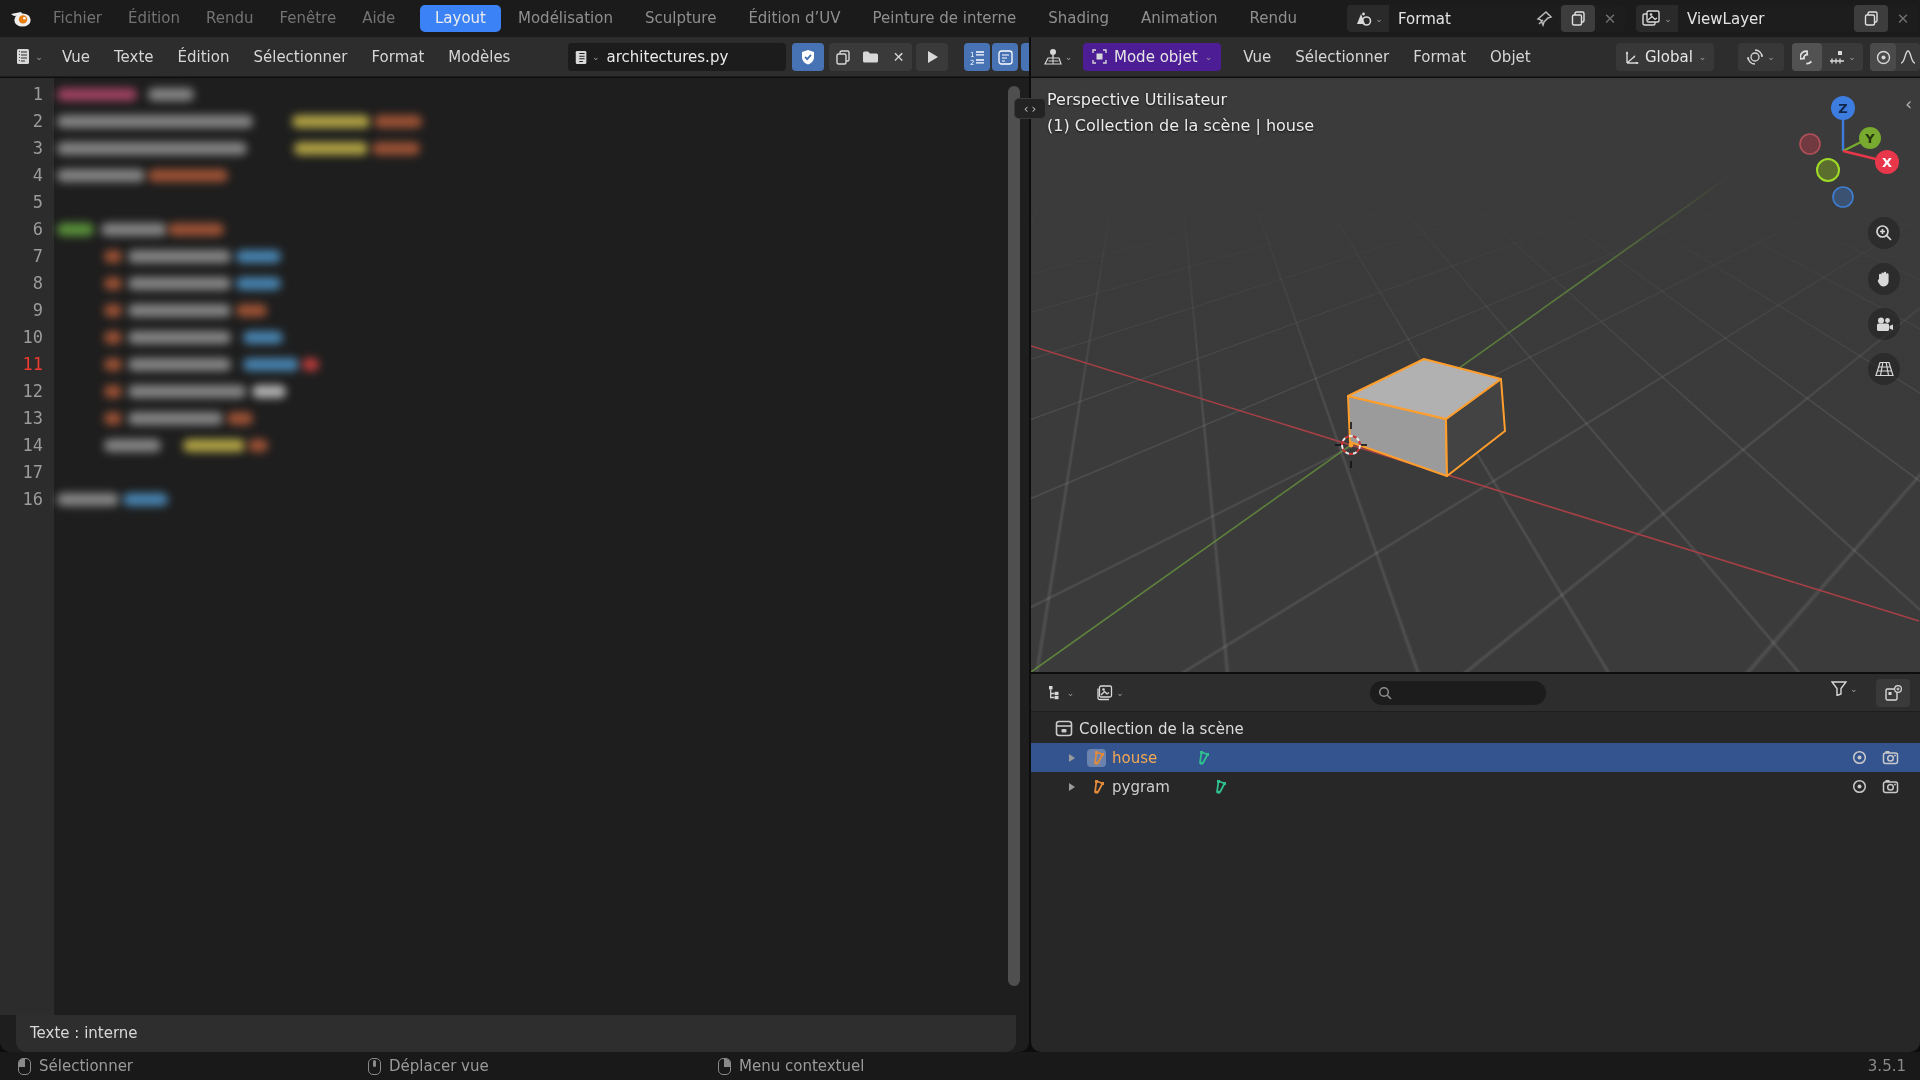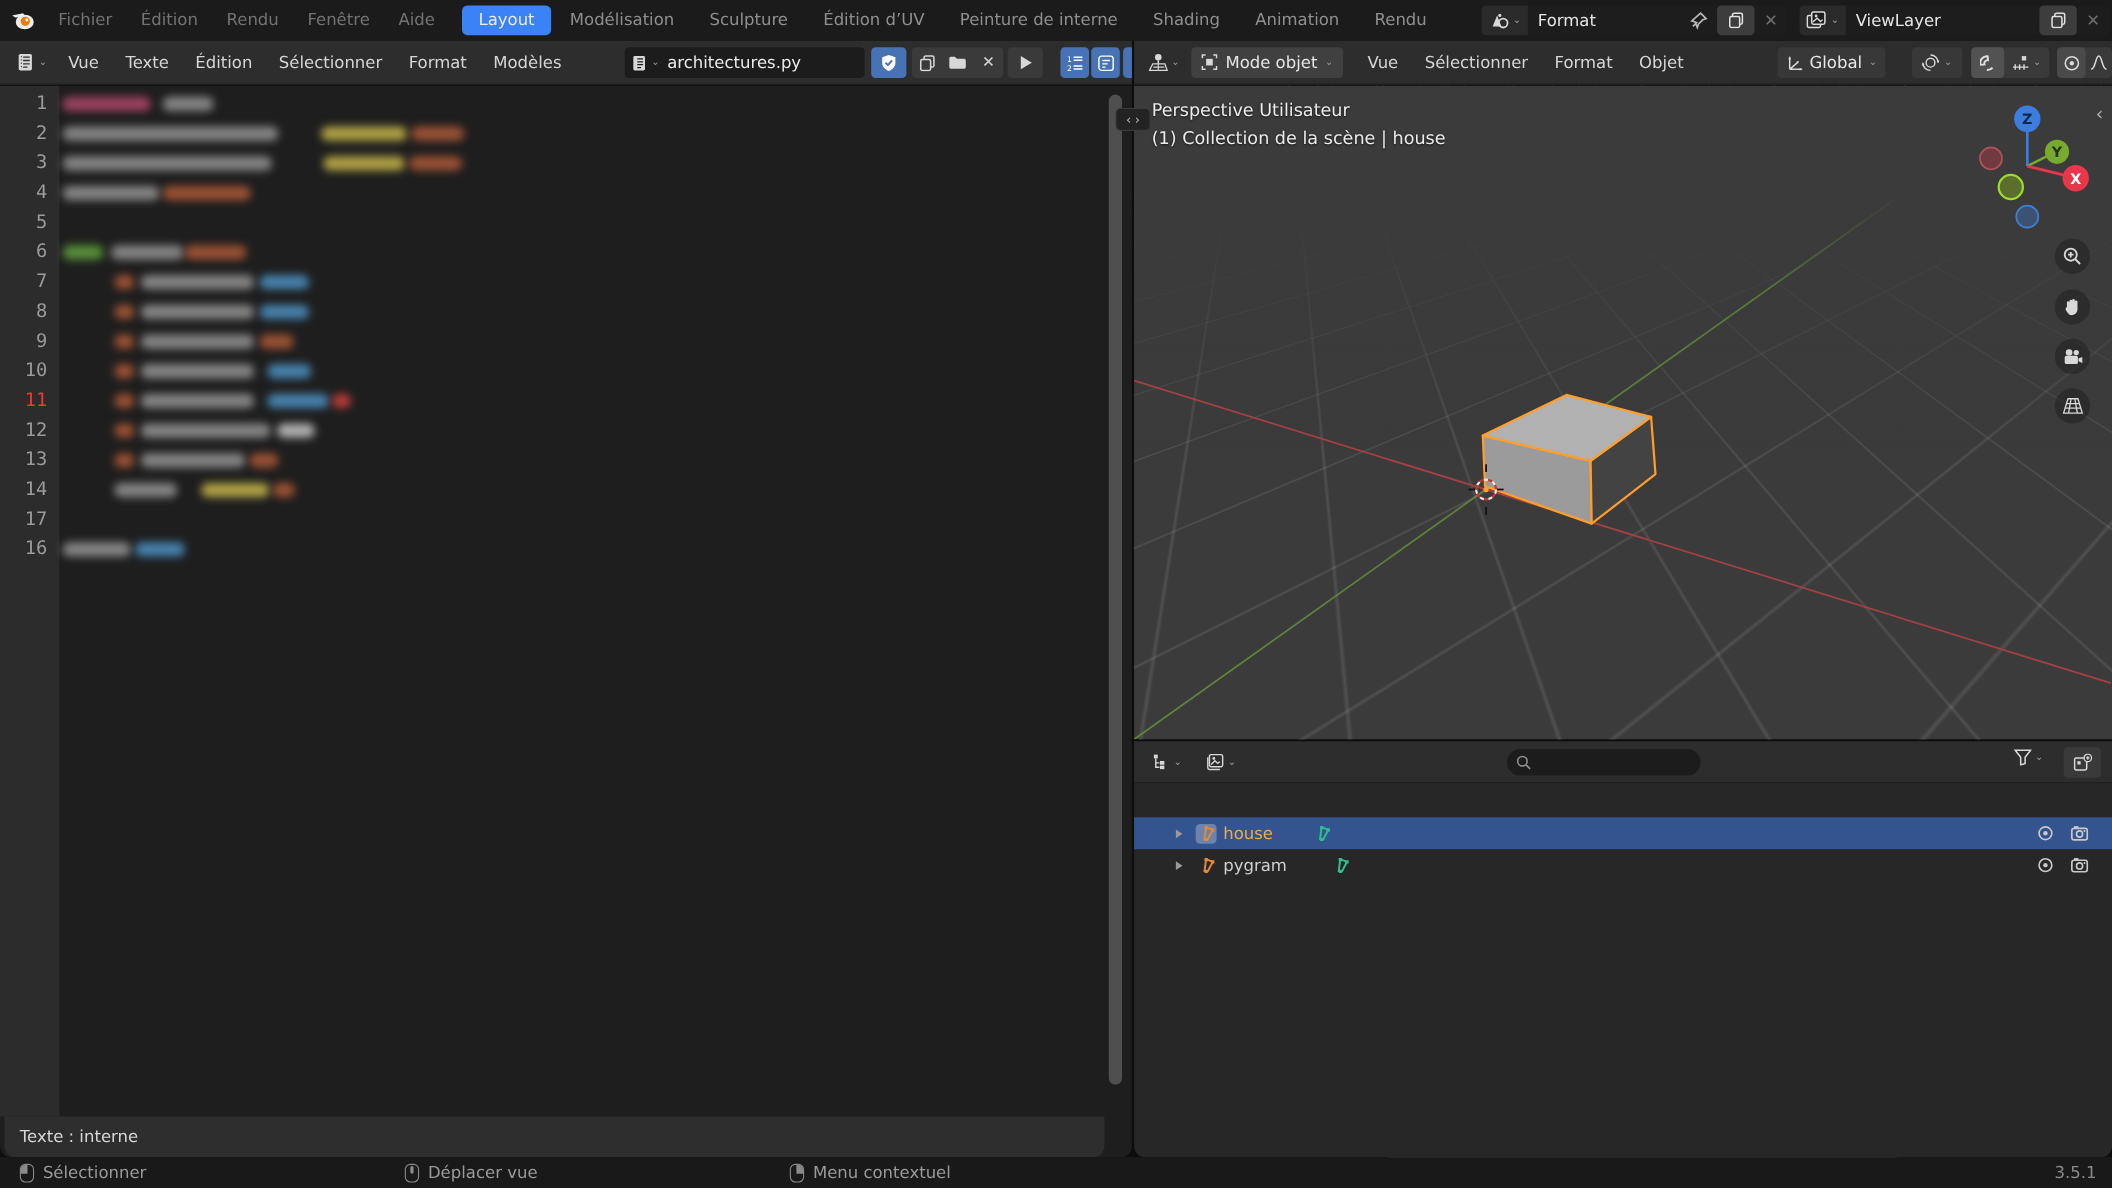--- a/index.html
+++ b/index.html
@@ -30,21 +30,21 @@
   .ed-header .menu{padding:0 12px;color:#d6d6d6;line-height:40px;}
   .hdr-btn{height:28px;border-radius:4px;display:flex;align-items:center;justify-content:center;}
 
   
   #texted{left:0;top:78px;width:1029px;height:974px;background:#1e1e1e;border-radius:0 0 10px 10px;}
   #gutter{left:0;top:0;width:54px;height:937px;background:#2c2c2c;}
   .lnrow{position:absolute;left:0;width:54px;height:27px;line-height:27px;text-align:right;
      padding-right:11px;color:#9b9b9b;font-family:"DejaVu Sans Mono","Liberation Mono",monospace;font-size:17px;}
   .lnrow.cur{color:#ee3a30;}
   .seg{position:absolute;height:13px;border-radius:6px;filter:blur(4px);opacity:.85;}
-  #ted-footer{left:4px;top:937px;width:1000px;height:37px;background:#2e2e2e;border-radius:0 0 10px 10px;}
+  #ted-footer{left:16px;top:937px;width:1000px;height:37px;background:#2e2e2e;border-radius:0 0 10px 10px;}
   #ted-footer span{line-height:37px;padding-left:14px;color:#d8d8d8;}
   #ted-scroll{left:1008px;top:8px;width:12px;height:900px;background:#4f4f4f;border-radius:6px;}
 
   
   #vp{left:1031px;top:78px;width:889px;height:594px;background:#3b3b3b;overflow:hidden;}
   #vp-grid-wrap{position:absolute;left:0;top:0;width:100%;height:100%;perspective:520px;perspective-origin:58% 16%;}
   #vp-grid{position:absolute;left:-900px;top:118px;width:2700px;height:2300px;
      transform-origin:50% 0;transform:rotateX(64deg) rotateZ(-34deg) translateY(-700px);
      background-image:
        repeating-linear-gradient(0deg,rgba(255,255,255,.10) 0 1px,transparent 1px 58px),
@@ -221,21 +221,21 @@
   <div class="abs ed-header row" style="left:1031px;width:889px;">
     <div class="hdr-btn" style="width:42px;margin-left:6px;gap:3px;">
       <svg width="18" height="17" viewBox="0 0 18 17">
         <path d="M4 10 H15 L17 16 H1 Z" fill="none" stroke="#d8d8d8" stroke-width="1.2"></path>
         <path d="M9 10 V16 M4.5 13 H14.5" stroke="#d8d8d8" stroke-width="1"></path>
         <circle cx="9" cy="4" r="3" fill="#d8d8d8"></circle>
           <path d="M9 7 V10" stroke="#d8d8d8" stroke-width="1.4"></path>
       </svg>
         <span class="chev">⌄</span>
     </div>
-    <div class="row" style="height:28px;background:#404040;border-radius:4px;padding:0 9px;gap:7px;margin-left:4px;">
+    <div class="row" style="height:28px;background:#4c1d95;border-radius:4px;padding:0 9px;gap:7px;margin-left:4px;">
       <svg width="15" height="15" viewBox="0 0 15 15">
         <path d="M1 4 V1 H4 M11 1 H14 V4 M14 11 V14 H11 M4 14 H1 V11" fill="none" stroke="#d8d8d8" stroke-width="1.4"></path>
         <rect x="4.5" y="4.5" width="6" height="6" fill="#d8d8d8"></rect>
       </svg>
       <span style="color:#e6e6e6">Mode objet</span>
       <span class="chev">⌄</span>
     </div>
     <span class="menu" style="margin-left:10px">Vue</span>
     <span class="menu">Sélectionner</span>
     <span class="menu">Format</span>
@@ -469,20 +469,28 @@
       <div class="abs hdr-btn" style="left:845px;top:5px;width:34px;background:#3a3a3a;">
         <svg width="17" height="17" viewBox="0 0 17 17">
           <rect x="1" y="4" width="11" height="11" rx="1.5" fill="none" stroke="#d8d8d8" stroke-width="1.4"></rect>
           <rect x="3.5" y="7" width="3" height="3" fill="#d8d8d8"></rect>
           <circle cx="13" cy="4" r="3.4" fill="#3a3a3a" stroke="#d8d8d8" stroke-width="1.2"></circle>
           <path d="M13 2.4 V5.6 M11.4 4 H14.6" stroke="#d8d8d8" stroke-width="1.2"></path>
         </svg>
       </div>
     </div>
 
+    <div class="out-row" style="top:40px;">
+      <svg style="margin-left:24px" width="18" height="17" viewBox="0 0 18 17">
+        <rect x="1.5" y="1.5" width="15" height="14" rx="2.5" fill="none" stroke="#c9c9c9" stroke-width="1.6"></rect>
+        <path d="M1.5 6 H16.5" stroke="#c9c9c9" stroke-width="1.6"></path>
+        <rect x="6.5" y="9" width="5" height="3.6" rx="1" fill="#c9c9c9"></rect>
+      </svg>
+      <span class="out-name" style="color:#dcdcdc">Collection de la scène</span>
+    </div>
     <div id="out-rows">
         <div class="out-row sel" style="top: 69px;">
           <span class="caret" style="margin-left:38px"></span>
           <span style="margin-left:12px;display:flex;padding:1px;border-radius:4px;background:rgba(255,255,255,.28);">
             <svg width="17" height="16" viewBox="0 0 17 16">
               <path d="M8.5 2 L14.5 4.5 L10 13 L7 13 Z" fill="none" stroke="#e08a3c" stroke-width="1.8" stroke-linejoin="round"></path>
               <rect x="7" y="1" width="3" height="3" fill="#e08a3c"></rect>
               <rect x="13" y="3" width="3" height="3" fill="#e08a3c"></rect>
               <rect x="7.2" y="11.8" width="2.8" height="2.8" fill="#e08a3c"></rect>
             </svg>

